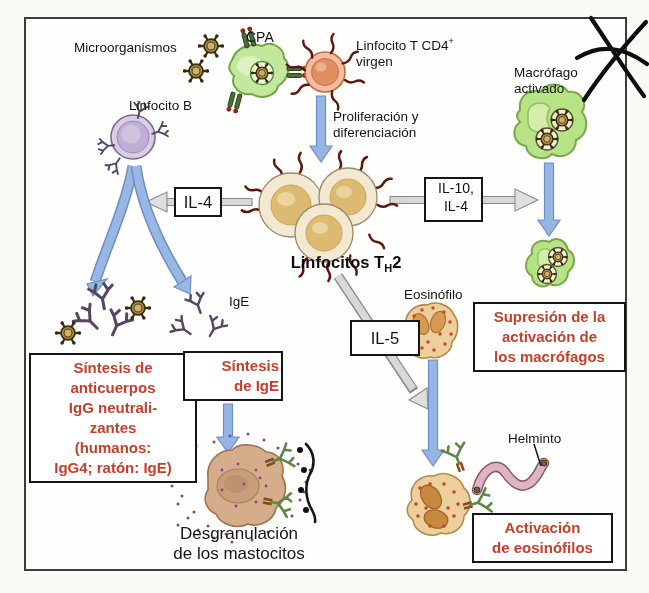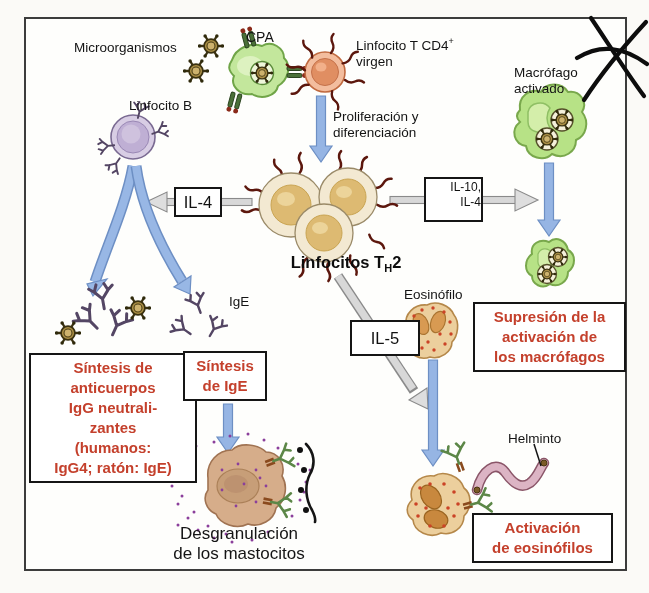--- a/index.html
+++ b/index.html
@@ -5,21 +5,21 @@
   html,body{margin:0;padding:0;background:#f6f5f1;}
   .stage{position:relative;width:649px;height:593px;background:#fbfaf7;font-family:"Liberation Sans",sans-serif;overflow:hidden;}
   .frame{position:absolute;left:24px;top:17px;width:603px;height:554px;border:2.6px solid #3c3c3c;background:#fefefc;box-sizing:border-box;}
   svg.art{position:absolute;left:0;top:0;}
   .lbl{position:absolute;color:#141414;font-size:13.5px;line-height:1.2;white-space:nowrap;}
   .lbl.center{text-align:center;}
   .th2lbl{position:absolute;left:278px;top:253px;width:136px;text-align:center;font-weight:bold;font-size:16.5px;color:#0d0d0d;white-space:nowrap;}
   .th2lbl sub{font-size:11px;}
   sup{font-size:9px;}
   .cytobox{position:absolute;background:#ffffff;border:2.2px solid #151515;color:#111;display:flex;align-items:center;justify-content:center;font-size:16.5px;box-sizing:border-box;}
-  .cytobox.twoline{display:block;padding:1px 0 0 5px;line-height:1.25;font-size:12px;text-align:right;}
+  .cytobox.twoline{display:block;padding:1px 0 0 5px;line-height:1.25;font-size:14px;text-align:center;}
   .outbox{position:absolute;background:#ffffff;border:2.6px solid #151515;color:#c4402c;font-weight:bold;text-align:center;font-size:15px;line-height:1.33;padding:3px 2px;white-space:nowrap;box-sizing:border-box;}
 </style>
 </head>
 <body>
 
 <div class="stage">
   <div class="frame"></div>
 
   <svg class="art" width="649" height="593" viewBox="0 0 649 593">
     <defs>
@@ -421,21 +421,21 @@
   <div class="cytobox" style="left:350px;top:320px;width:70px;height:36px;">IL-5</div>
 
   <div class="outbox" style="left:29px;top:353px;width:168px;">
     <div>Síntesis de</div>
     <div>anticuerpos</div>
     <div>IgG neutrali-</div>
     <div>zantes</div>
     <div>(humanos:</div>
     <div>IgG4; ratón: IgE)</div>
   </div>
-  <div class="outbox" style="left:183px;top:351px;width:84px;">
+  <div class="outbox" style="left:183px;top:351px;width:100px;text-align:right;">
     <div>Síntesis</div>
     <div>de IgE</div>
   </div>
   <div class="outbox" style="left:473px;top:302px;width:153px;">
     <div>Supresión de la</div>
     <div>activación de</div>
     <div>los macrófagos</div>
   </div>
   <div class="outbox" style="left:472px;top:513px;width:141px;">
     <div>Activación</div>

